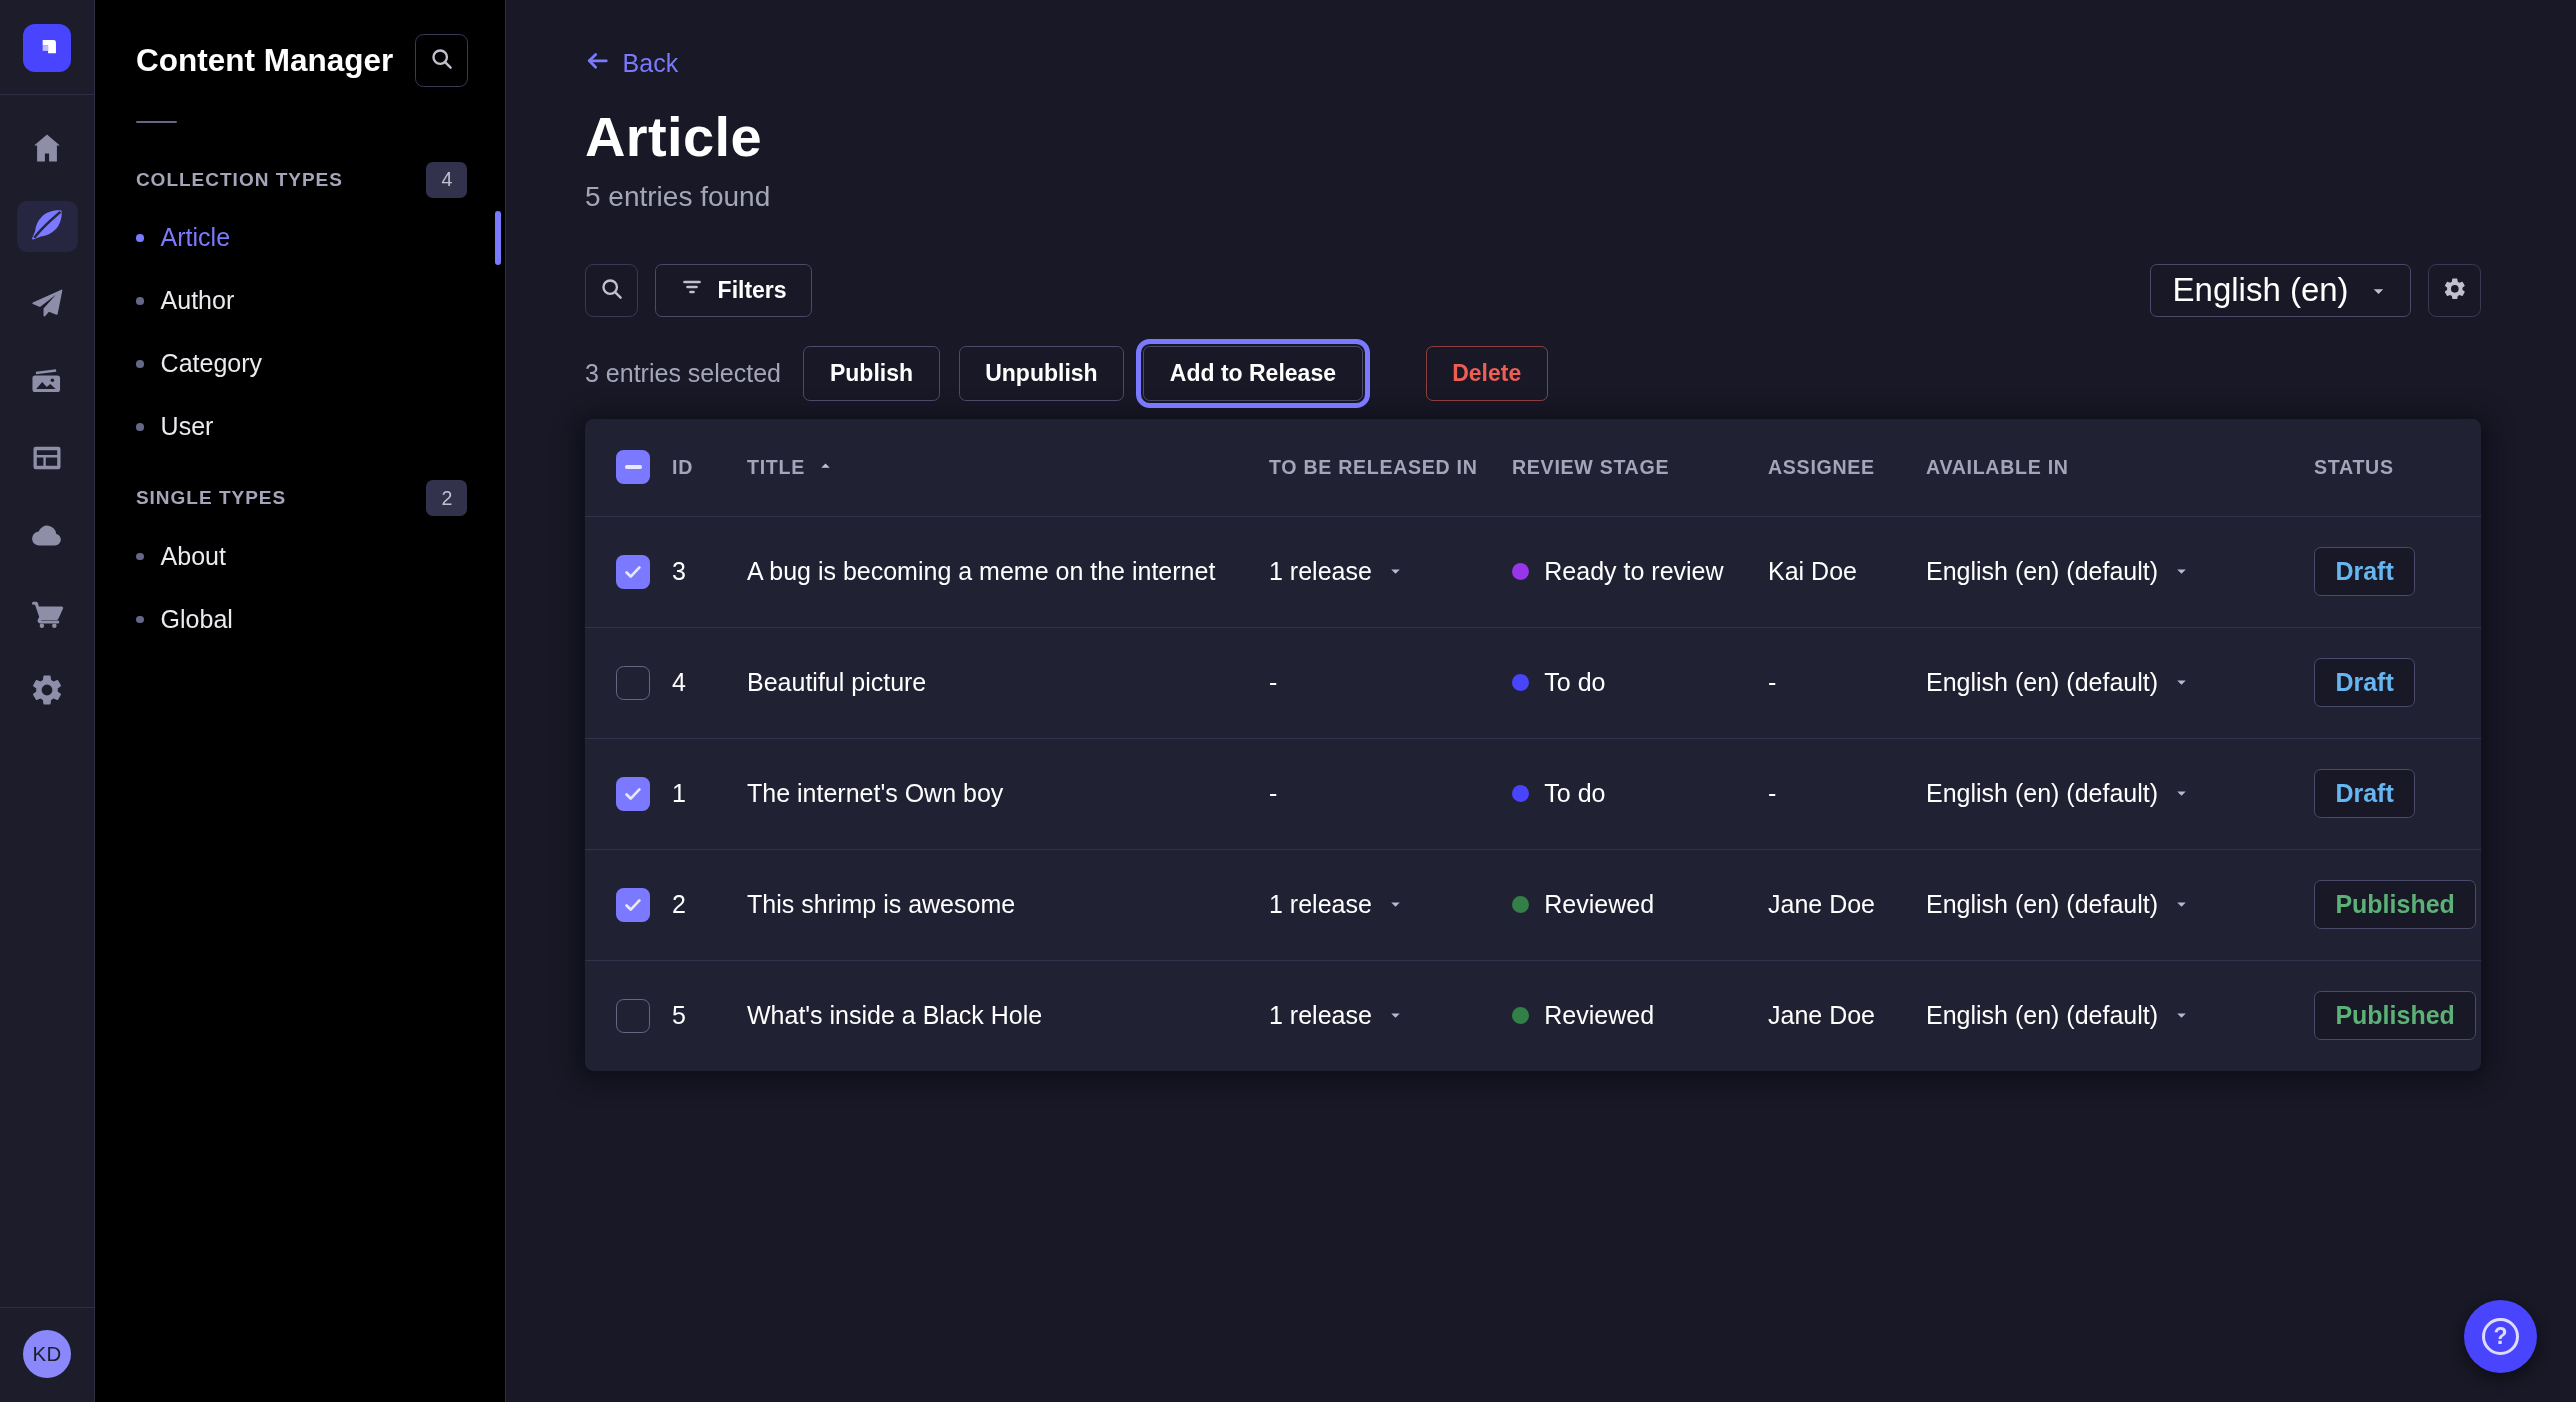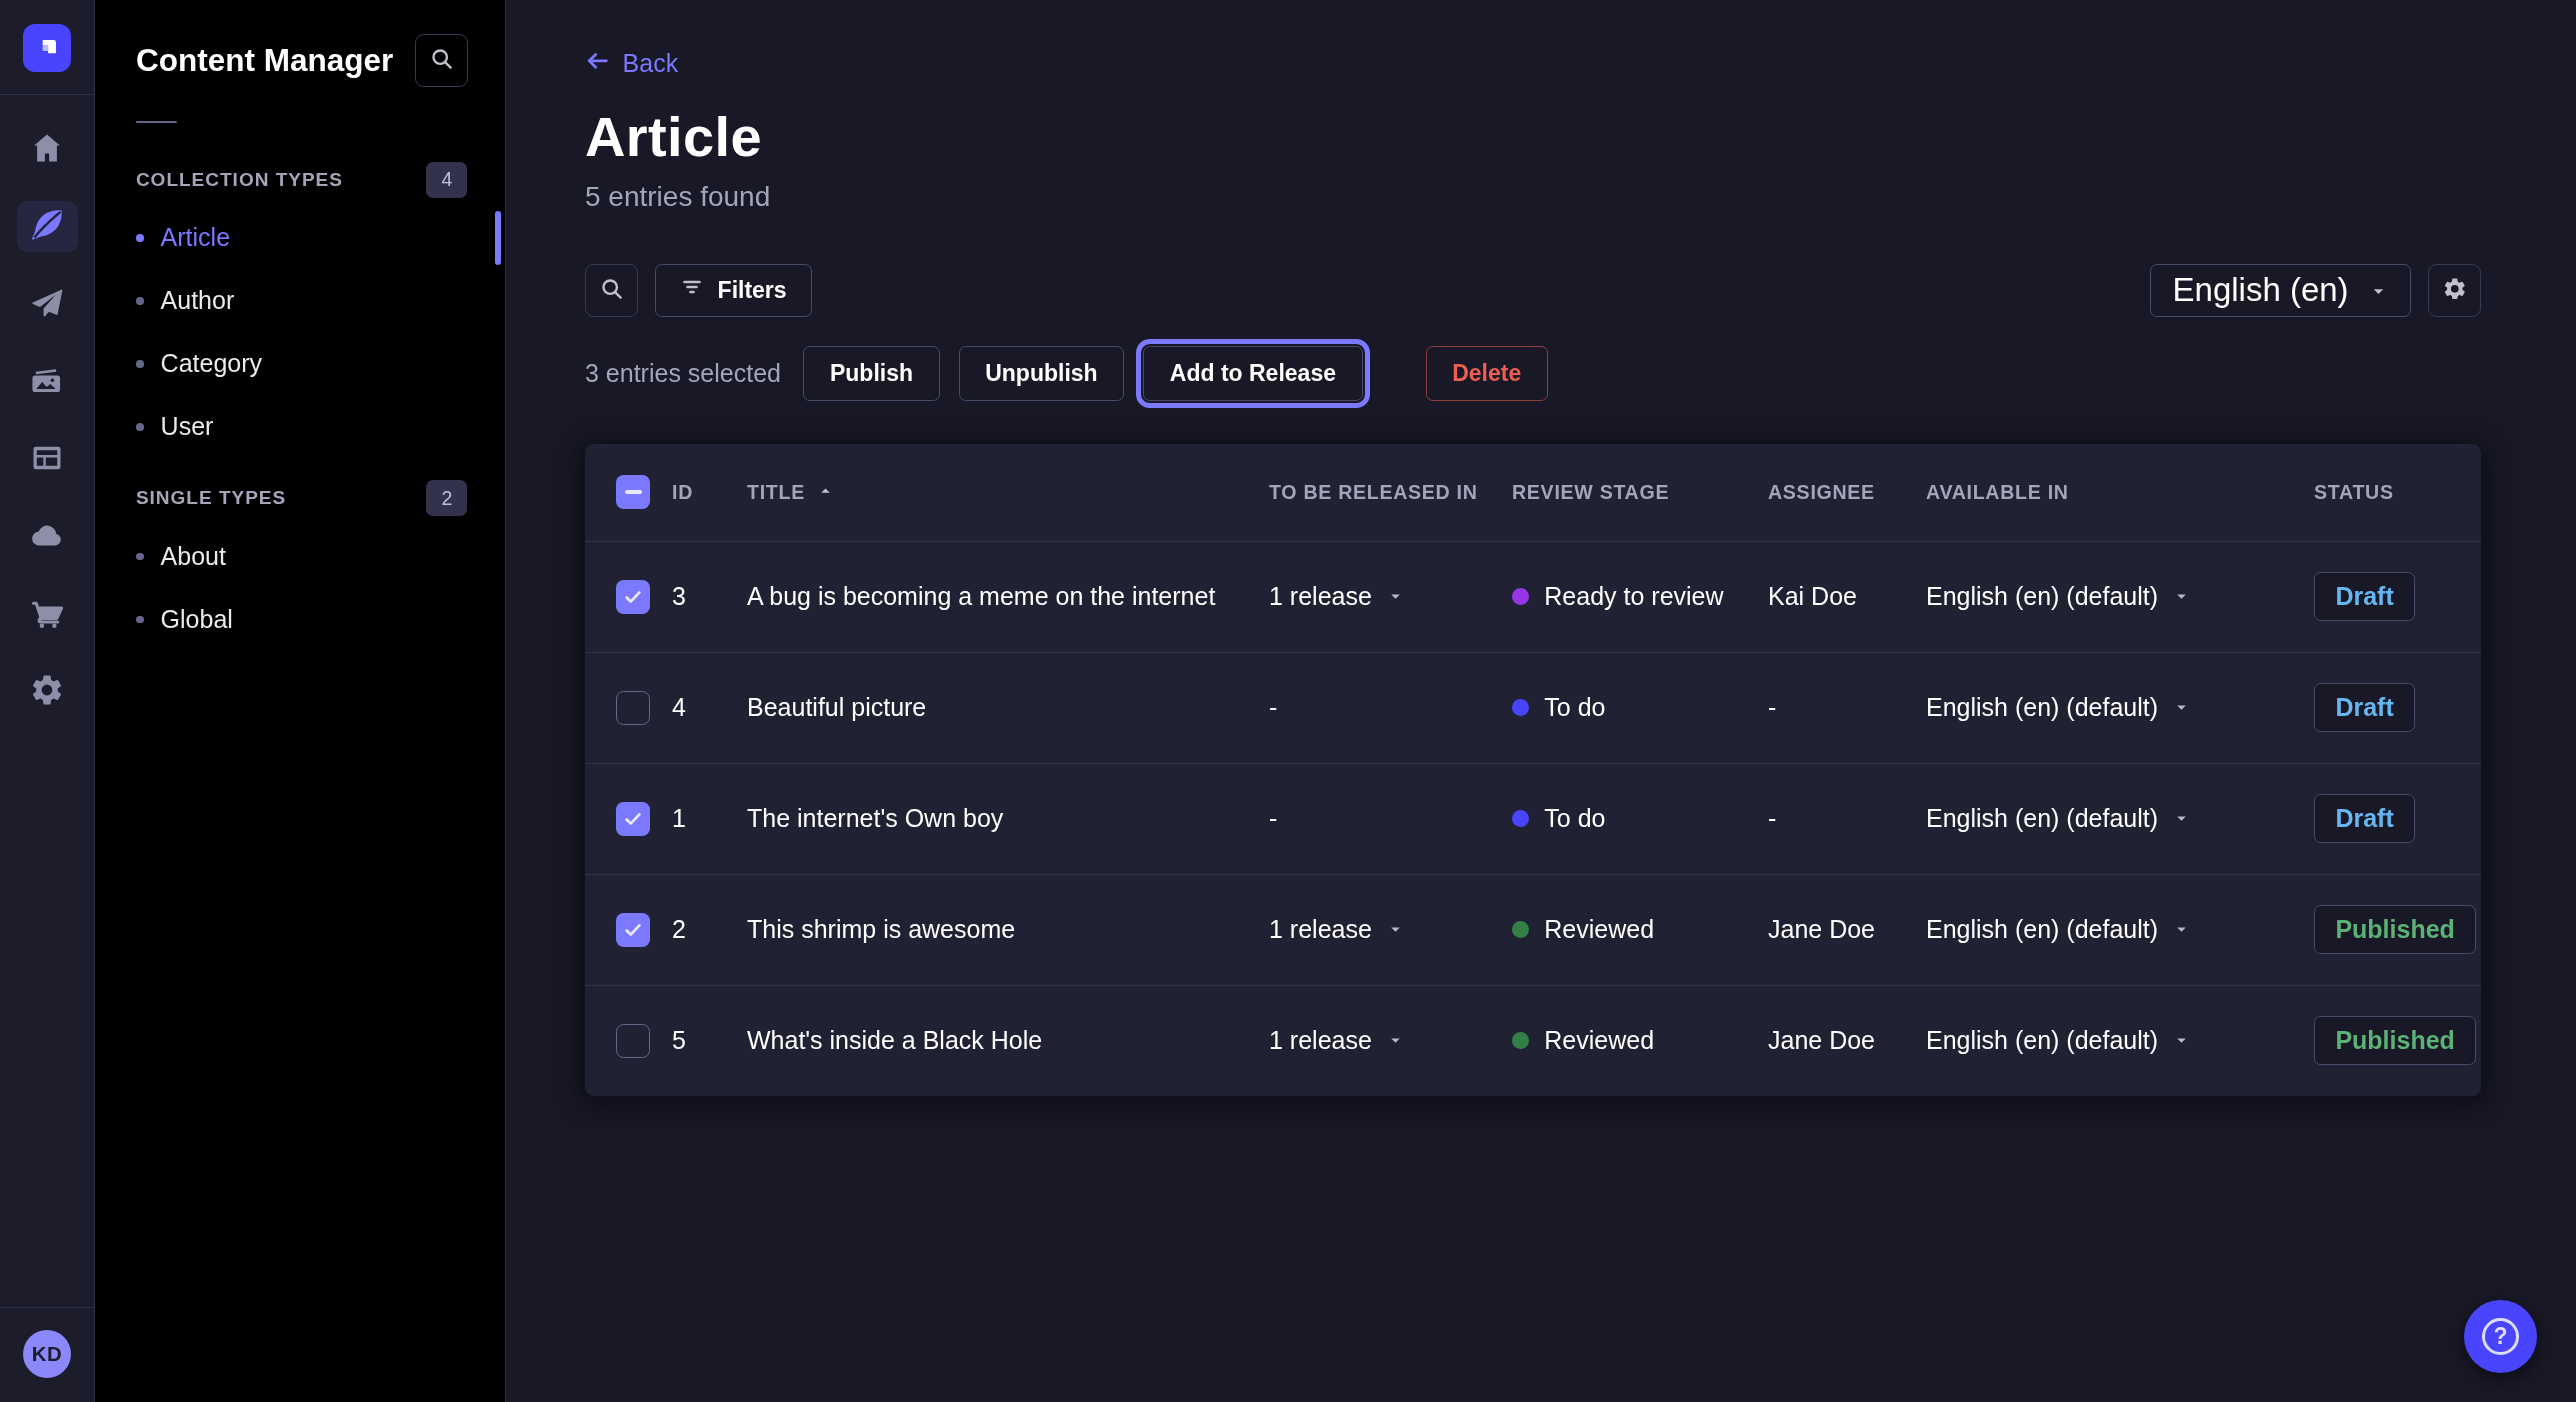--- a/index.html
+++ b/index.html
@@ -19,21 +19,21 @@
   }
   .logo-wrap { padding:24px 0 22px; width:100%; display:flex; justify-content:center; border-bottom:0.9px solid #2e2e45; }
   .logo { width:48px; height:48px; border-radius:12px; background:#4945ff; display:grid; place-items:center; }
   .rail-icons { display:flex; flex-direction:column; align-items:center; gap:26.4px; padding-top:29px; }
   .rail-item { width:61px; height:51px; border-radius:10.2px; display:grid; place-items:center; cursor:pointer; }
   .rail-item svg { width:36px; height:36px; fill:#8e8ea9; }
   .rail-item.active { background:#262640; }
   .rail-item.active svg { fill:#7b79ff; }
   .rail-spacer { flex:1; }
   .rail-footer { width:100%; border-top:0.9px solid #2e2e45; display:flex; justify-content:center; padding:22px 0 24px; }
-  .avatar { width:48px; height:48px; border-radius:50%; background:#8a88fa; color:#1c1c2b; font-size:20.4px; font-weight:700; display:grid; place-items:center; letter-spacing:0.4px; }
+  .avatar { width:48px; height:48px; border-radius:50%; background:#8a88fa; color:#1c1c2b; font-size:20.4px; font-weight:400; display:grid; place-items:center; letter-spacing:0.4px; }
 
   
   .subnav { width:411px; flex:0 0 auto; background:#000000; border-right:0.9px solid #2e2e45; display:flex; flex-direction:column; position:relative; }
   .subnav-head { display:flex; align-items:center; justify-content:space-between; padding:34px 37px 19px 41px; }
   .subnav-title { font-size:31.5px; font-weight:700; }
   .icon-btn {
     width:53px; height:53px; border-radius:8.5px; border:0.9px solid #3a3a55; background:transparent;
     display:grid; place-items:center; cursor:pointer;
   }
   .icon-btn svg { width:25.6px; height:25.6px; stroke:#c0c0cf; fill:none; stroke-width:2.2; stroke-linecap:round; }
@@ -71,21 +71,21 @@
   .chev { width:19px; height:19px; fill:#c0c0cf; }
 
   .selection-row { display:flex; align-items:center; gap:19px; margin-top:29px; }
   .selection-text { font-size:25px; color:#a5a5ba; margin-right:3.4px; }
   .sel-btn { height:55px; padding:0 25.6px; font-size:23px; font-weight:700; }
   .sel-btn.focused { outline:5.1px solid #7b79ff; outline-offset:2.6px; }
   .sel-btn.danger { color:#ee5e52; border-color:rgba(238,94,82,.55);margin-left:44px; }
 
   
   .panel {
-    margin-top:43px; background:#212134; border-radius:8.5px;
+    margin-top:18px; background:#212134; border-radius:8.5px;
     box-shadow:0 3.4px 24px 5.1px rgba(5,5,14,.55);
   }
   .trow {
     display:grid;
     grid-template-columns:87px 75px 522px 243px 256px 158px 388px 1fr;
     align-items:center;
   }
   .thead { height:97px; }
   .thead .hcell { font-size:19.6px; font-weight:700; letter-spacing:0.7px; color:#a5a5ba; display:flex; align-items:center; gap:12px; }
   .drow { height:111px; border-top:0.9px solid #32324d; font-size:25px; cursor:pointer; }

